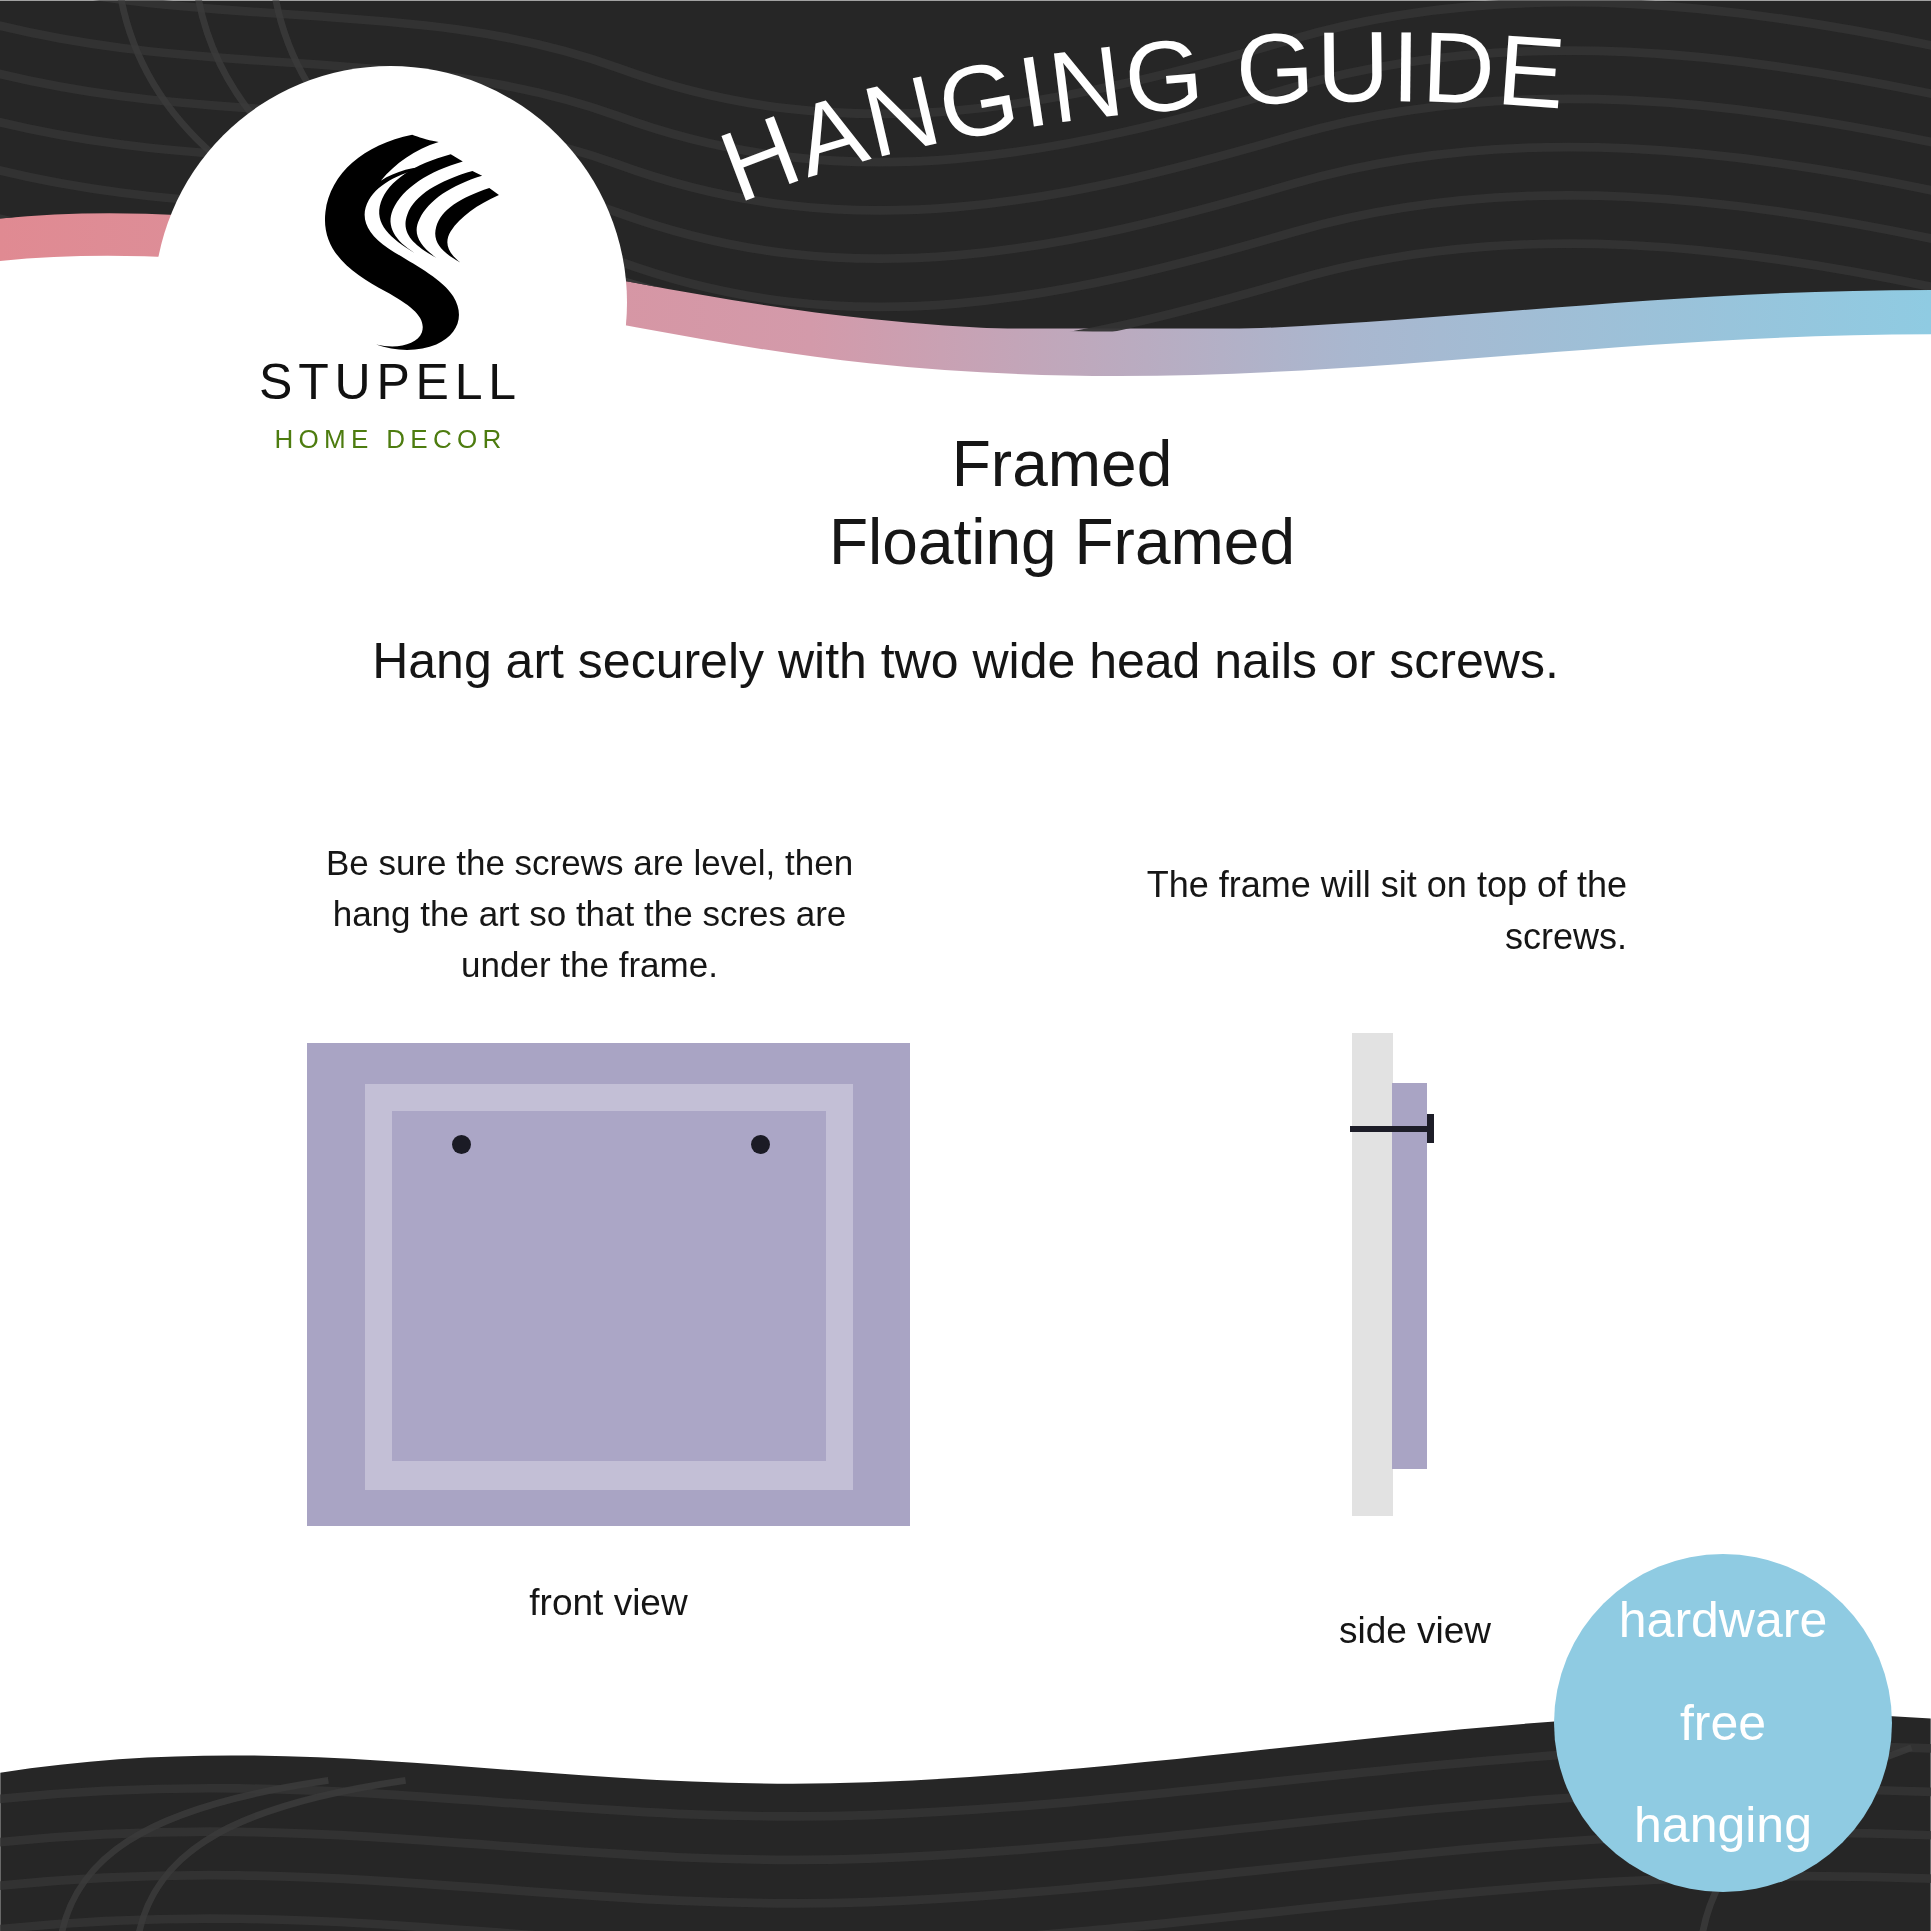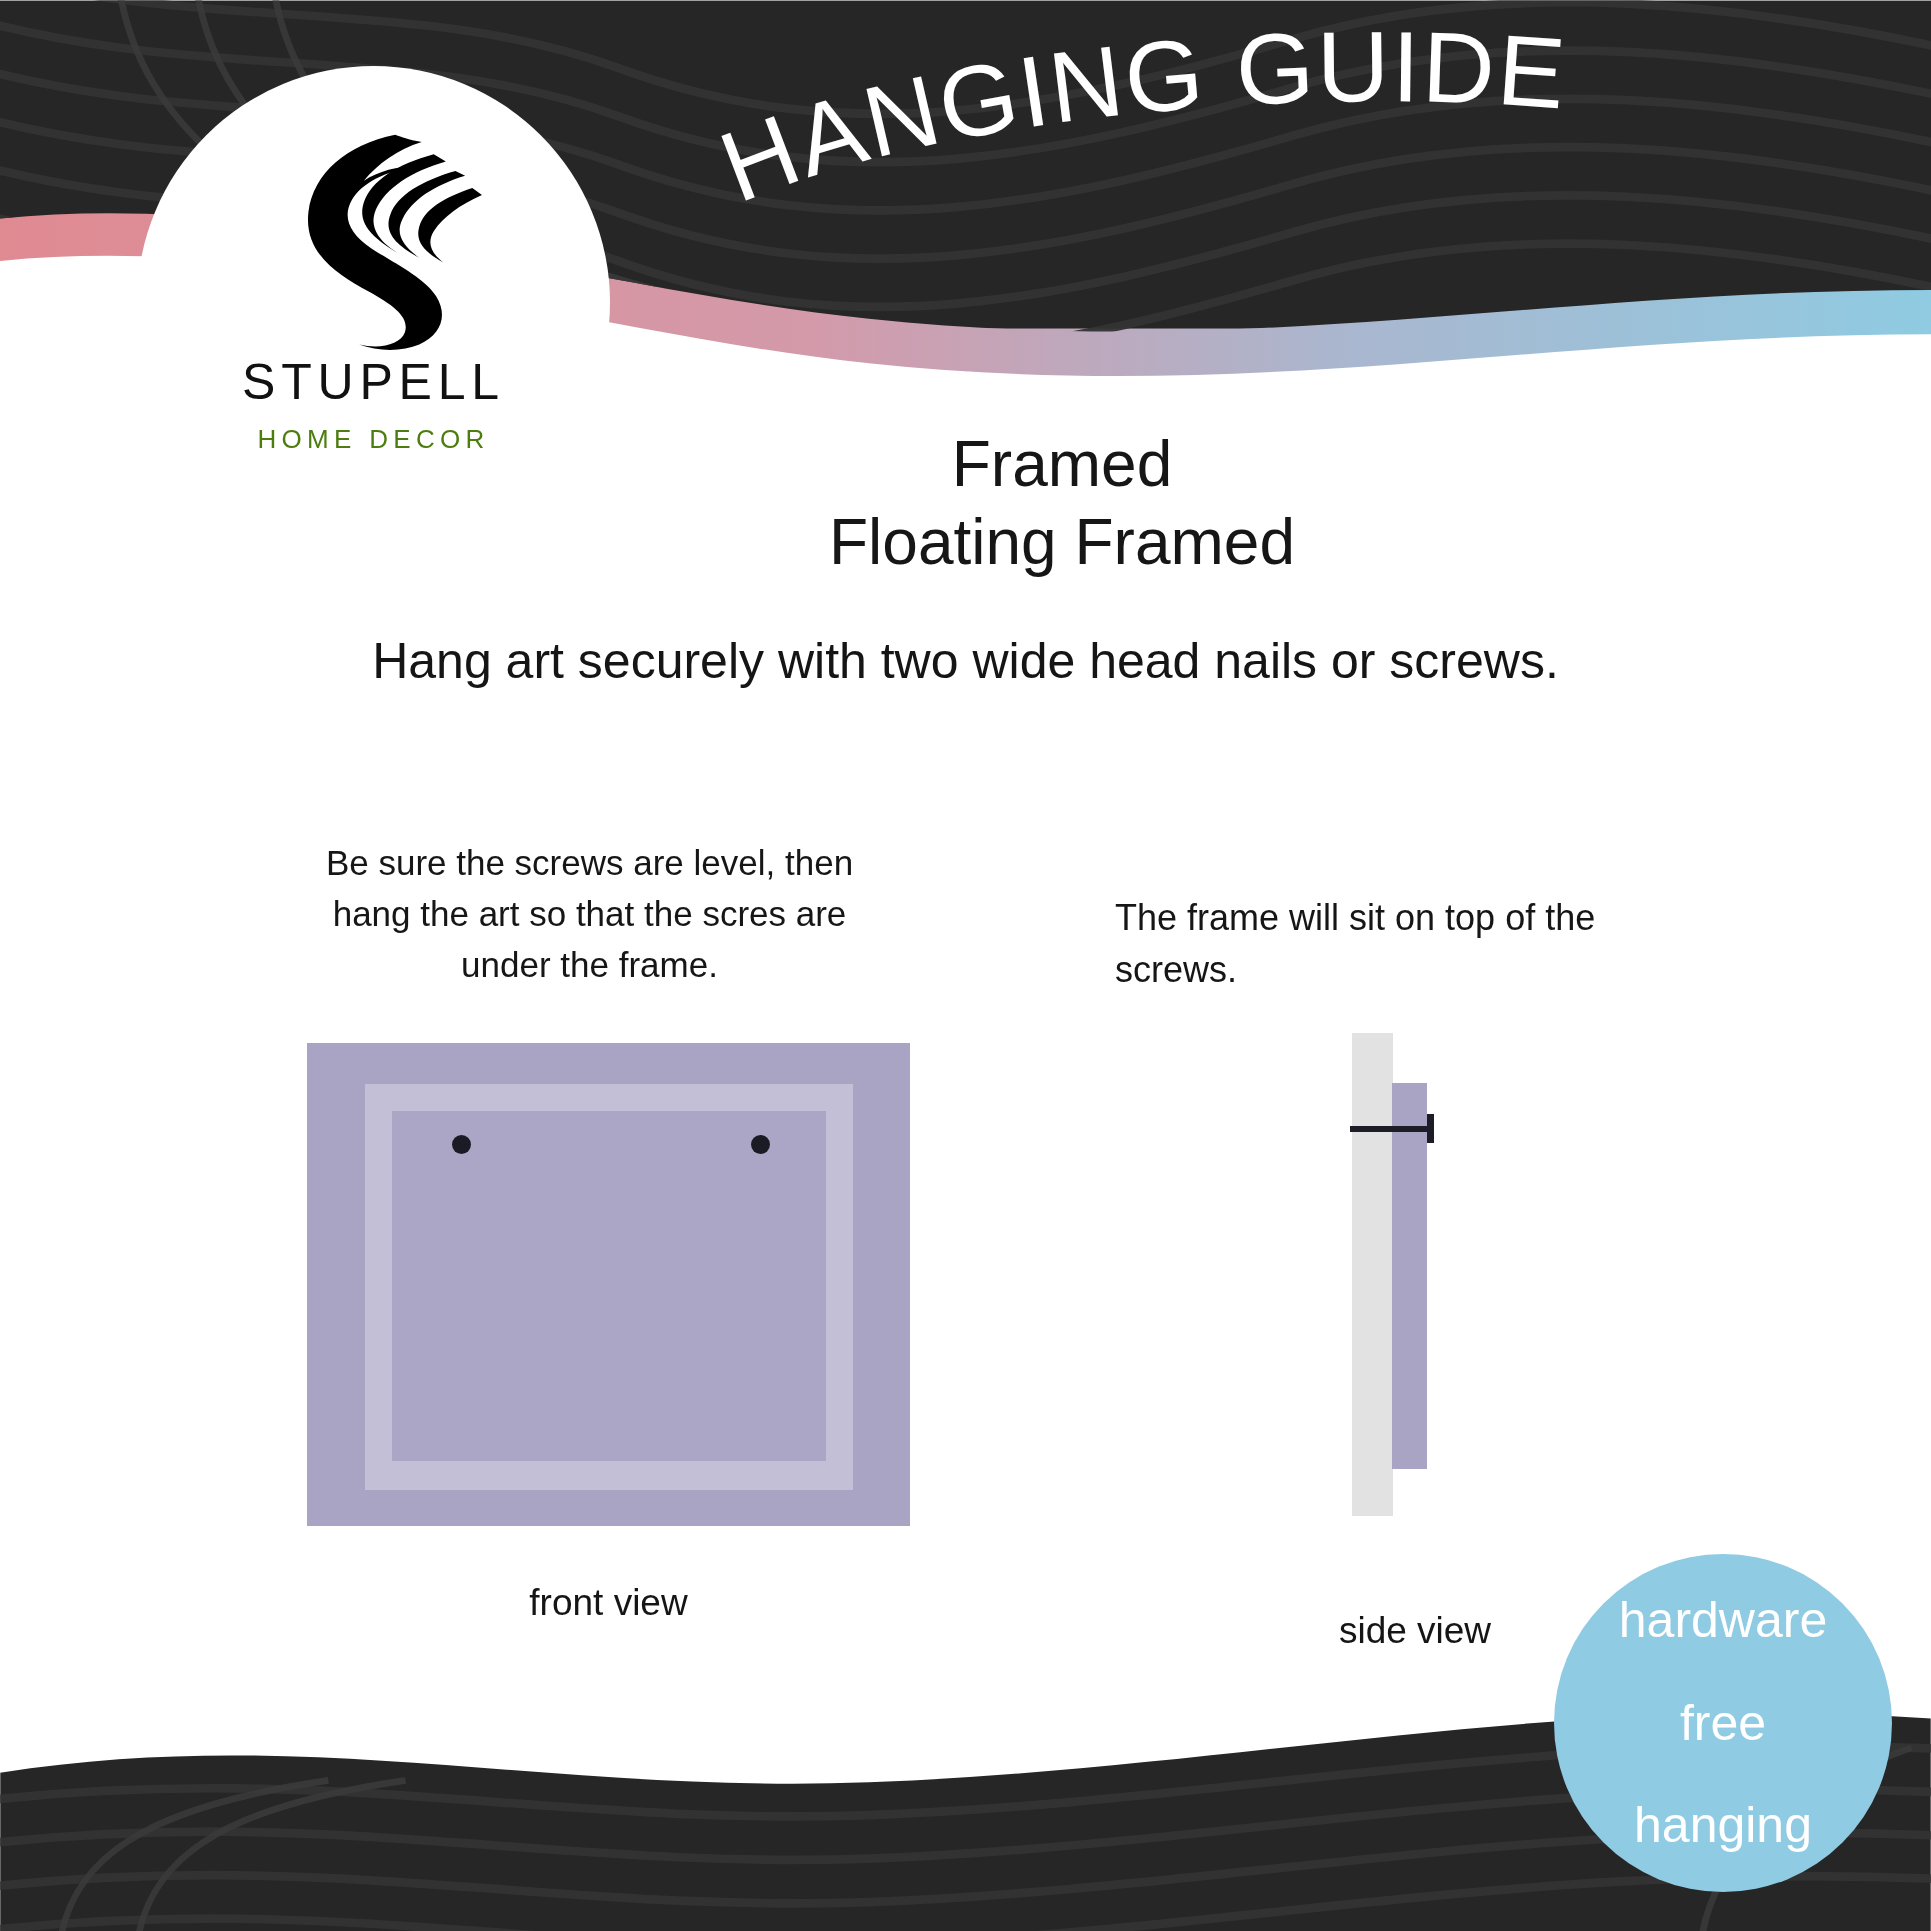--- a/index.html
+++ b/index.html
@@ -32,21 +32,21 @@
     left: 0; bottom: 0;
     width: 1931px;
     height: 251px;
     overflow: hidden;
   }
   .bottom-banner svg { display: block; }
 
   
   .logo-badge {
     position: absolute;
-    left: 137px;
+    left: 154px;
     top: 66px;
     width: 473px;
     height: 473px;
     border-radius: 50%;
     background: #ffffff;
     box-shadow: 0 0 0 0 rgba(0,0,0,0);
     z-index: 5;
     display: flex;
     flex-direction: column;
     align-items: center;
@@ -120,23 +120,23 @@
     top: 838px;
     width: 599px;
     text-align: center;
     font-size: 35px;
     line-height: 1.45;
     color: #161616;
   }
   .cap-right {
     position: absolute;
     left: 1115px;
-    top: 892px;
+    top: 859px;
     width: 512px;
-    text-align: left;
+    text-align: right;
     font-size: 36px;
     line-height: 1.45;
     color: #161616;
   }
 
   
   .front-view {
     position: absolute;
     left: 307px;
     top: 1043px;

